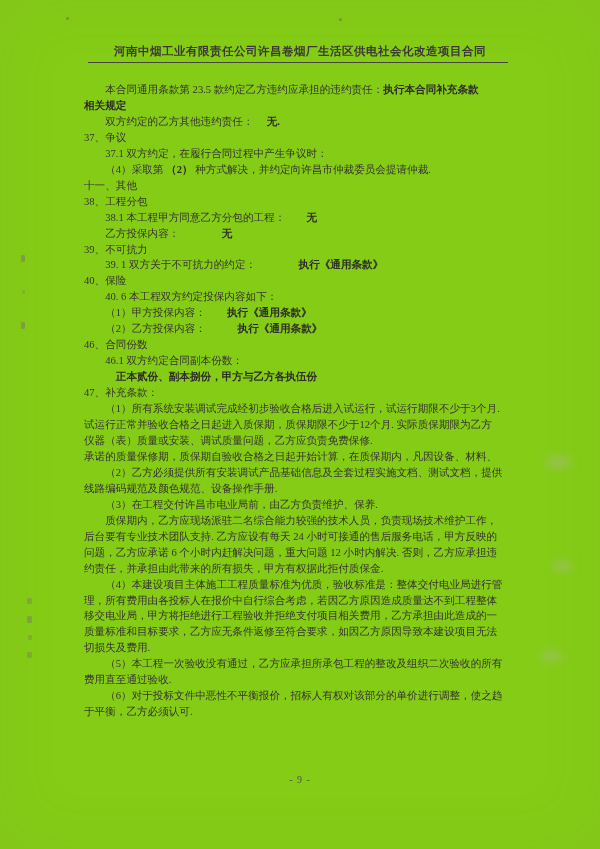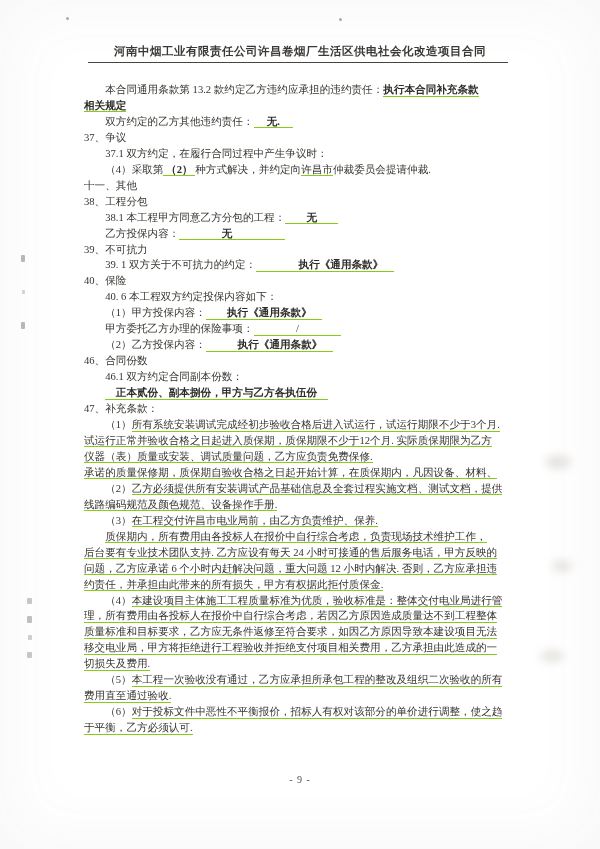--- a/index.html
+++ b/index.html
@@ -4,21 +4,21 @@
 <style>
   html,body{margin:0;padding:0;}
   body{
     width:600px;height:849px;
     background:#e9e7e3;
     font-family:"Liberation Serif","DejaVu Serif",serif;
   }
   .page{
     position:relative;
     width:600px;height:849px;
-    background:#ffffff;
+    background:#84cc16;
     overflow:hidden;
     box-shadow:inset 0 0 70px rgba(120,110,95,0.06);
     color:#34322e;
   }
   .header-title{
     position:absolute;
     top:44px;left:0;right:0;
     text-align:center;
     font-size:11.5px;
     font-weight:700;
@@ -58,56 +58,55 @@
 </style>
 </head>
 <body>
 
 <div class="page">
 
   <div class="header-title">河南中烟工业有限责任公司许昌卷烟厂生活区供电社会化改造项目合同</div>
   <div class="header-rule"></div>
 
   <div class="doc-body" id="doc-body">
-      <div class="line"><span>　　本合同通用条款第 13.2 款约定乙方违约应承担的违约责任：</span><span class="u b">执行本合同补充条款</span></div>
+      <div class="line"><span>　　本合同通用条款第 23.5 款约定乙方违约应承担的违约责任：</span><span class="u b">执行本合同补充条款</span></div>
       <div class="line"><span class="u b">相关规定</span></div>
       <div class="line"><span>　　双方约定的乙方其他违约责任：</span><span class="u b">　 无. 　</span></div>
       <div class="line"><span>37、争议</span></div>
       <div class="line"><span>　　37.1 双方约定，在履行合同过程中产生争议时：</span></div>
       <div class="line"><span>　　（4）采取第</span><span class="u b"> （2） </span><span>种方式解决，并约定向</span><span class="u">许昌市</span><span>仲裁委员会提请仲裁.</span></div>
       <div class="line"><span>十一、其他</span></div>
       <div class="line"><span>38、工程分包</span></div>
       <div class="line"><span>　　38.1 本工程甲方同意乙方分包的工程：</span><span class="u b">　　无　　</span></div>
       <div class="line"><span>　　乙方投保内容：</span><span class="u b">　　　　无　　　　　</span></div>
       <div class="line"><span>39、不可抗力</span></div>
       <div class="line"><span>　　39. 1 双方关于不可抗力的约定：</span><span class="u b">　　　　执行《通用条款》　</span></div>
       <div class="line"><span>40、保险</span></div>
       <div class="line"><span>　　40. 6 本工程双方约定投保内容如下：</span></div>
       <div class="line"><span>　　（1）甲方投保内容：</span><span class="u b">　　执行《通用条款》　</span></div>
-      <div class="line"><span>　　甲方委托乙方办理的保险事项：</span><span class="u">　　　　/　　　　</span></div>
       <div class="line"><span>　　（2）乙方投保内容：</span><span class="u b">　　　执行《通用条款》　</span></div>
       <div class="line"><span>46、合同份数</span></div>
       <div class="line"><span>　　46.1 双方约定合同副本份数：</span></div>
       <div class="line"><span>　　</span><span class="u b">　正本贰份、副本捌份，甲方与乙方各执伍份　</span></div>
       <div class="line"><span>47、补充条款：</span></div>
       <div class="line"><span>　　（1）</span><span class="u">所有系统安装调试完成经初步验收合格后进入试运行，试运行期限不少于3个月.</span></div>
       <div class="line"><span class="u">试运行正常并验收合格之日起进入质保期，质保期限不少于12个月. 实际质保期限为乙方</span></div>
       <div class="line"><span class="u">仪器（表）质量或安装、调试质量问题，乙方应负责免费保修.</span></div>
       <div class="line"><span class="u">承诺的质量保修期，质保期自验收合格之日起开始计算，在质保期内，凡因设备、材料、</span></div>
       <div class="line"><span>　　（2）</span><span class="u">乙方必须提供所有安装调试产品基础信息及全套过程实施文档、测试文档，提供</span></div>
       <div class="line"><span class="u">线路编码规范及颜色规范、设备操作手册.</span></div>
       <div class="line"><span>　　（3）</span><span class="u">在工程交付许昌市电业局前，由乙方负责维护、保养.</span></div>
-      <div class="line"><span>　　</span><span class="u">质保期内，所有费用由各投标人在报价中自行综合考虑，负责现场技术维护工作，</span></div>
+      <div class="line"><span>　　</span><span class="u">质保期内，乙方应现场派驻二名综合能力较强的技术人员，负责现场技术维护工作，</span></div>
       <div class="line"><span class="u">后台要有专业技术团队支持. 乙方应设有每天 24 小时可接通的售后服务电话，甲方反映的</span></div>
       <div class="line"><span class="u">问题，乙方应承诺 6 个小时内赶解决问题，重大问题 12 小时内解决. 否则，乙方应承担违</span></div>
       <div class="line"><span class="u">约责任，并承担由此带来的所有损失，甲方有权据此拒付质保金.</span></div>
       <div class="line"><span>　　（4）</span><span class="u">本建设项目主体施工工程质量标准为优质，验收标准是：整体交付电业局进行管</span></div>
       <div class="line"><span class="u">理，所有费用由各投标人在报价中自行综合考虑，若因乙方原因造成质量达不到工程整体</span></div>
+      <div class="line"><span class="u">移交电业局，甲方将拒绝进行工程验收并拒绝支付项目相关费用，乙方承担由此造成的一</span></div>
       <div class="line"><span class="u">质量标准和目标要求，乙方应无条件返修至符合要求，如因乙方原因导致本建设项目无法</span></div>
-      <div class="line"><span class="u">移交电业局，甲方将拒绝进行工程验收并拒绝支付项目相关费用，乙方承担由此造成的一</span></div>
       <div class="line"><span class="u">切损失及费用.</span></div>
       <div class="line"><span>　　（5）</span><span class="u">本工程一次验收没有通过，乙方应承担所承包工程的整改及组织二次验收的所有</span></div>
       <div class="line"><span class="u">费用直至通过验收.</span></div>
       <div class="line"><span>　　（6）</span><span class="u">对于投标文件中恶性不平衡报价，招标人有权对该部分的单价进行调整，使之趋</span></div>
       <div class="line"><span class="u">于平衡，乙方必须认可.</span></div>
     </div>
 
   <div class="footer">- 9 -</div>
 
   <div class="dot" style="left:66px;top:17px;width:3px;height:3px;"></div>

